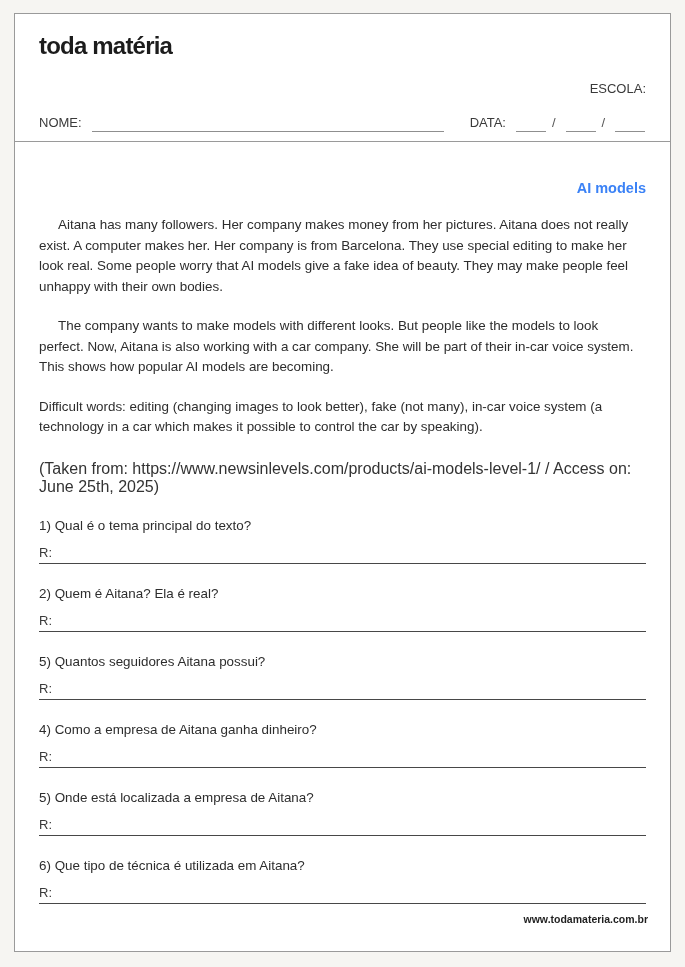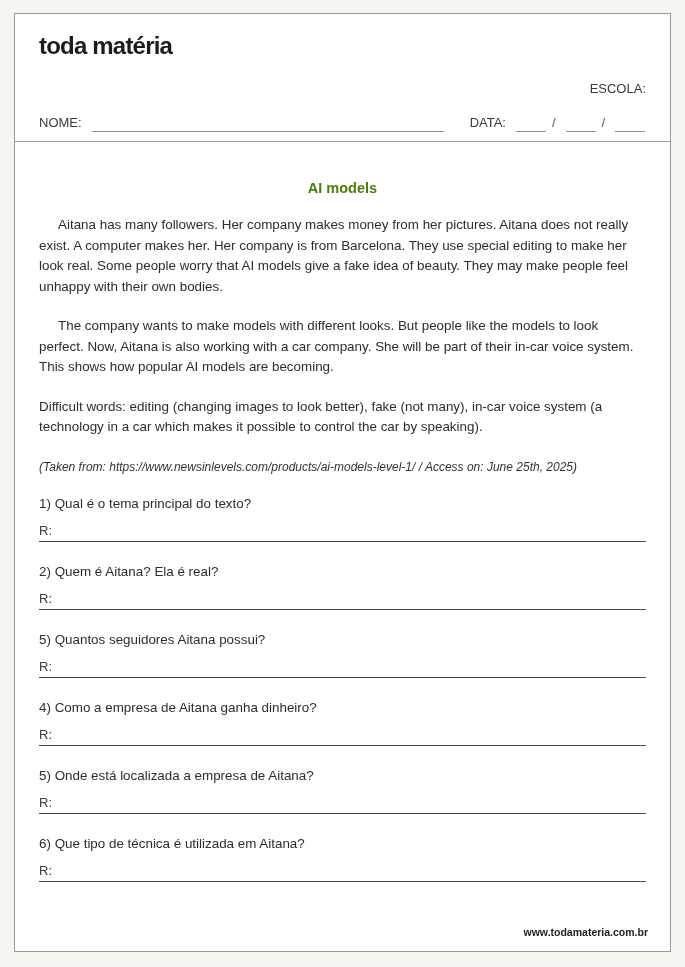--- a/index.html
+++ b/index.html
@@ -63,57 +63,56 @@
     height: 15px;
     margin-left: 10px;
   }
   .date-slash { margin-left: 6px; padding-bottom: 2px; color: #555; }
   
   .content {
     box-sizing: border-box;
     padding: 26px 24px 0 24px;
   }
   .doc-title {
-    text-align: center;
+    text-align: right;
     font-weight: bold;
     font-size: 14.5px;
-    color: #4d7c0f;
+    color: #3b82f6;
     margin: 12px 0 0 0;
   }
   .para {
     font-size: 13.4px;
     line-height: 20.5px;
     margin: 19px 0 0 0;
     color: #2d2d2d;
   }
   .para.indent { text-indent: 19px; }
   .citation {
-    font-style: italic;
-    font-size: 12px;
+    font-size: 16px;
     color: #333333;
     margin: 22px 0 0 0;
   }
   .question { margin-top: 22px; }
   .question:first-of-type { margin-top: 29px; }
   .q-text {
     font-size: 13.4px;
     color: #2d2d2d;
   }
   .answer-line {
     margin-top: 12px;
     border-bottom: 1.6px solid #474747;
     padding-bottom: 3px;
     font-size: 13px;
     color: #3a3a3a;
   }
   
   .footer {
     position: absolute;
     right: 22px;
-    bottom: 13px;
+    bottom: 26px;
     font-size: 10.5px;
     font-weight: bold;
     color: #1f1f1f;
   }
 </style>
 </head>
 <body>
 
 <div class="canvas">
   <div class="sheet">

